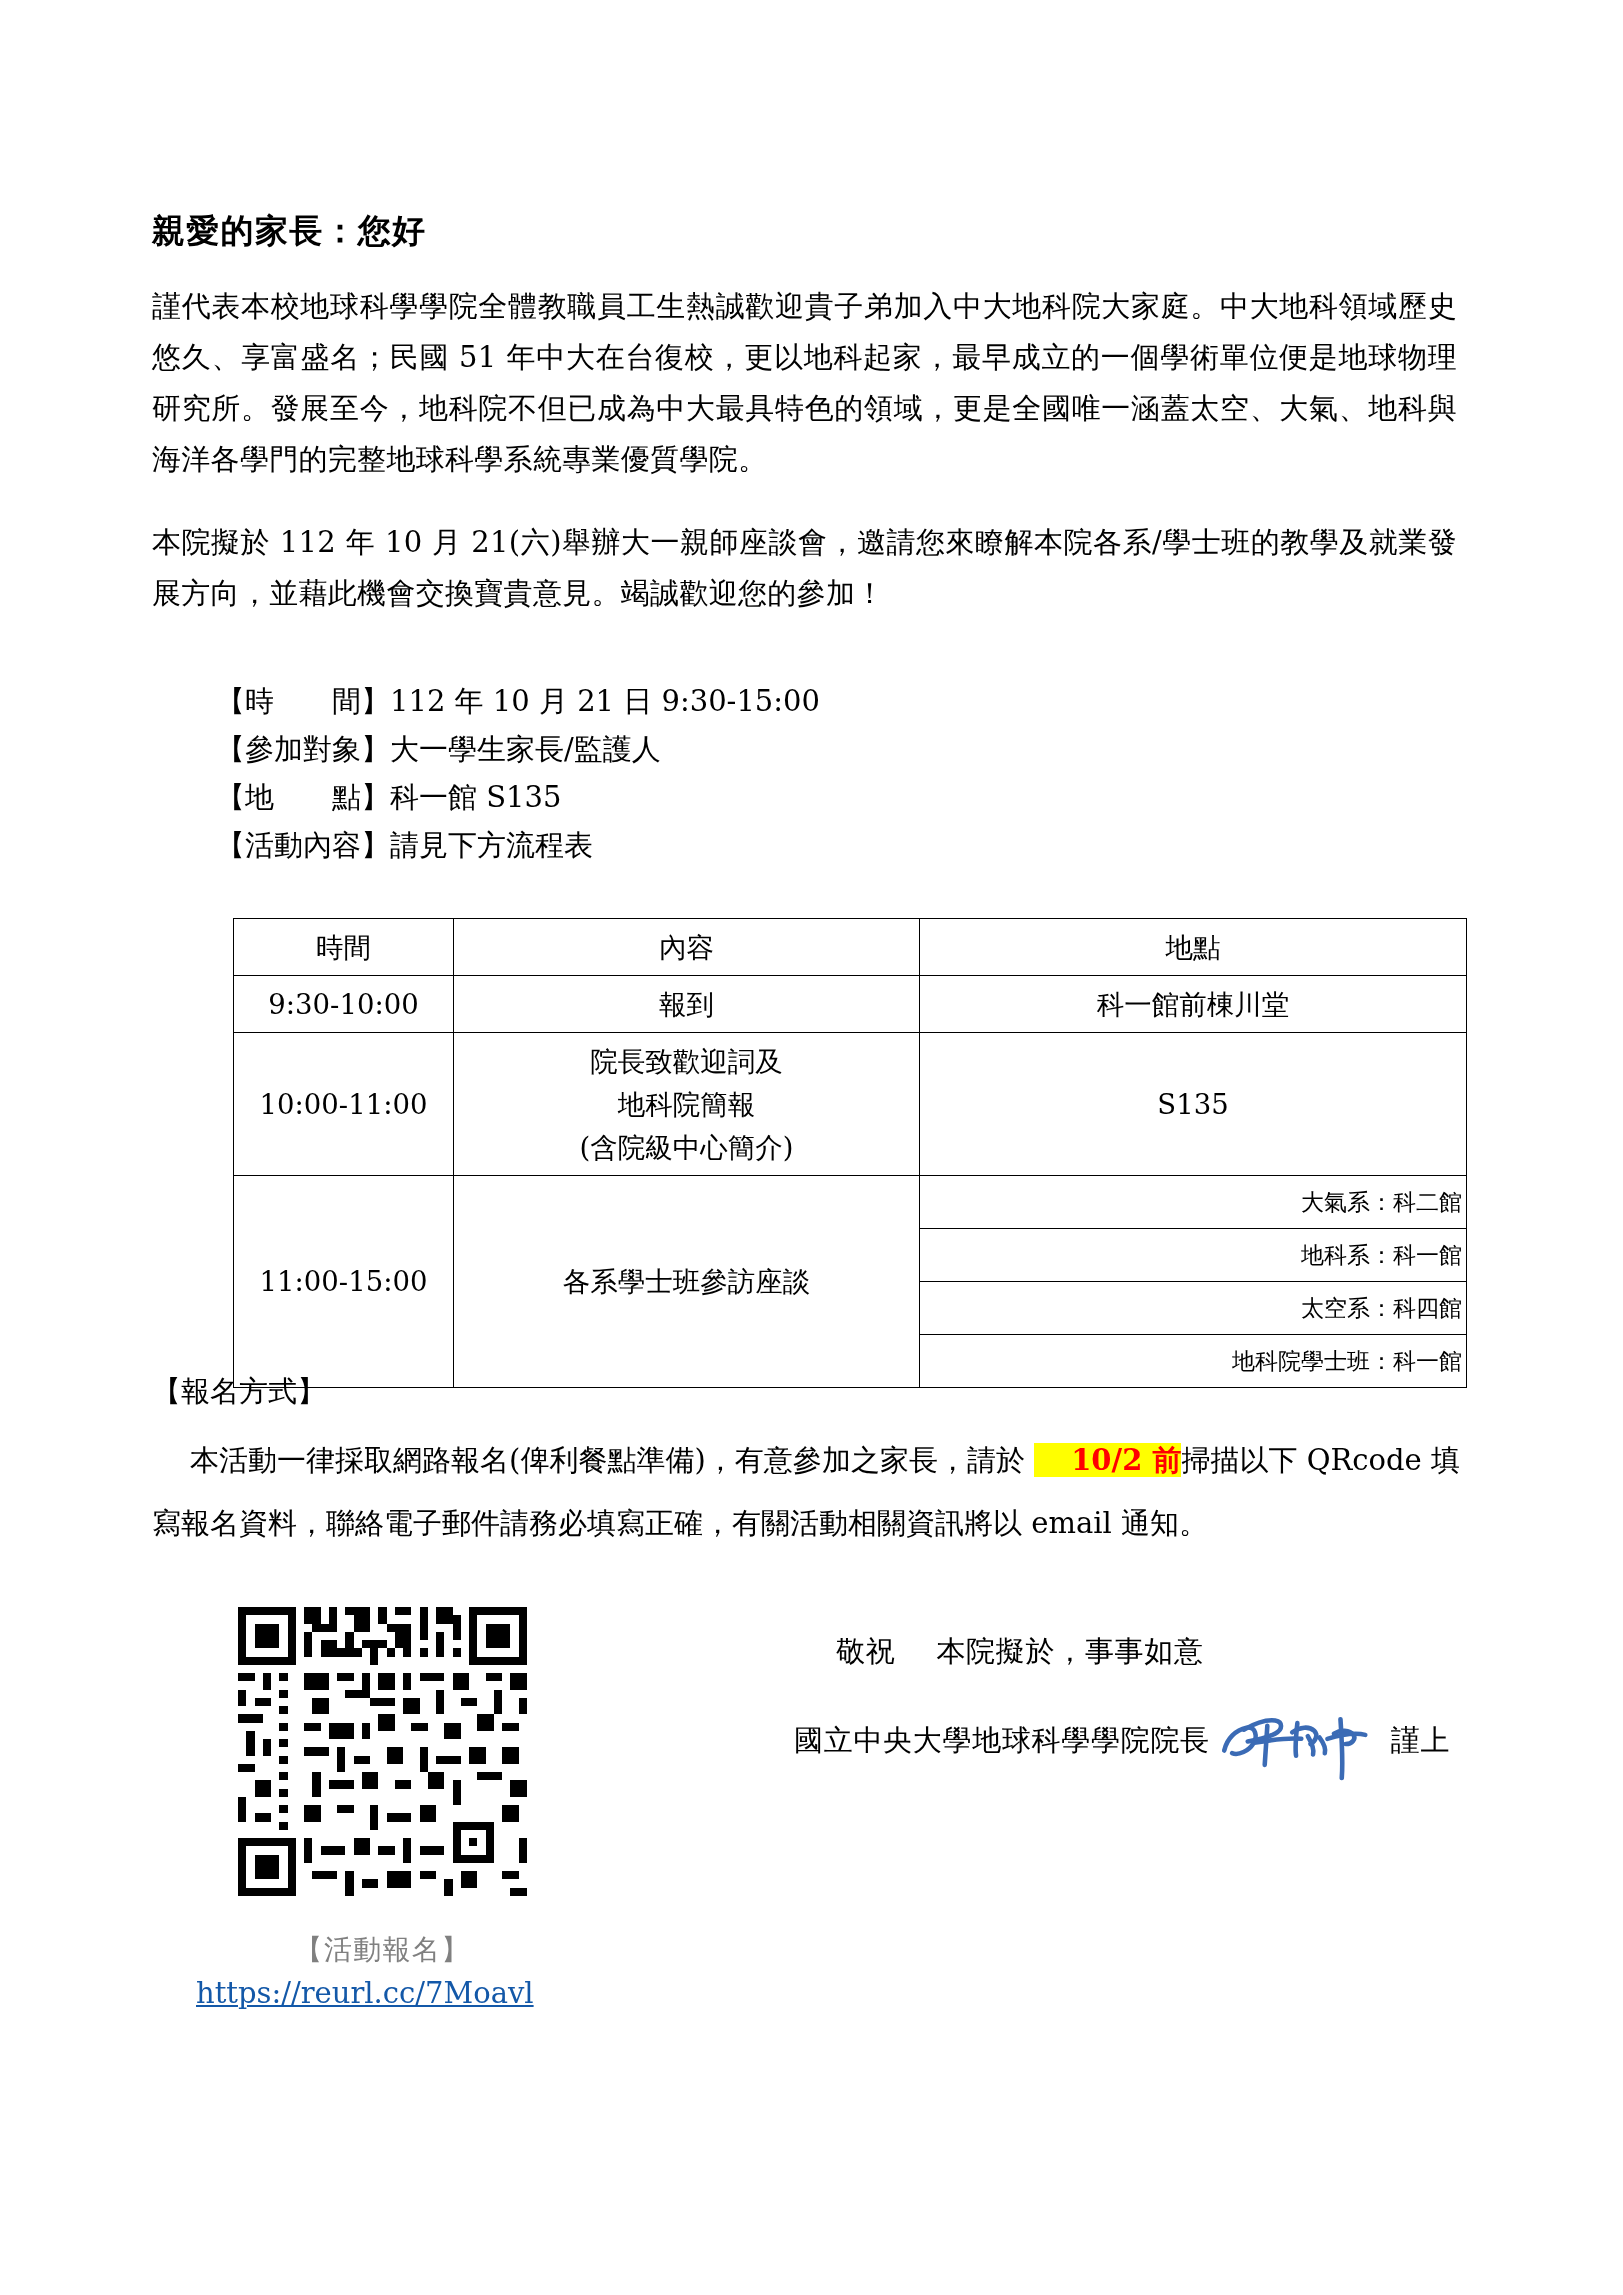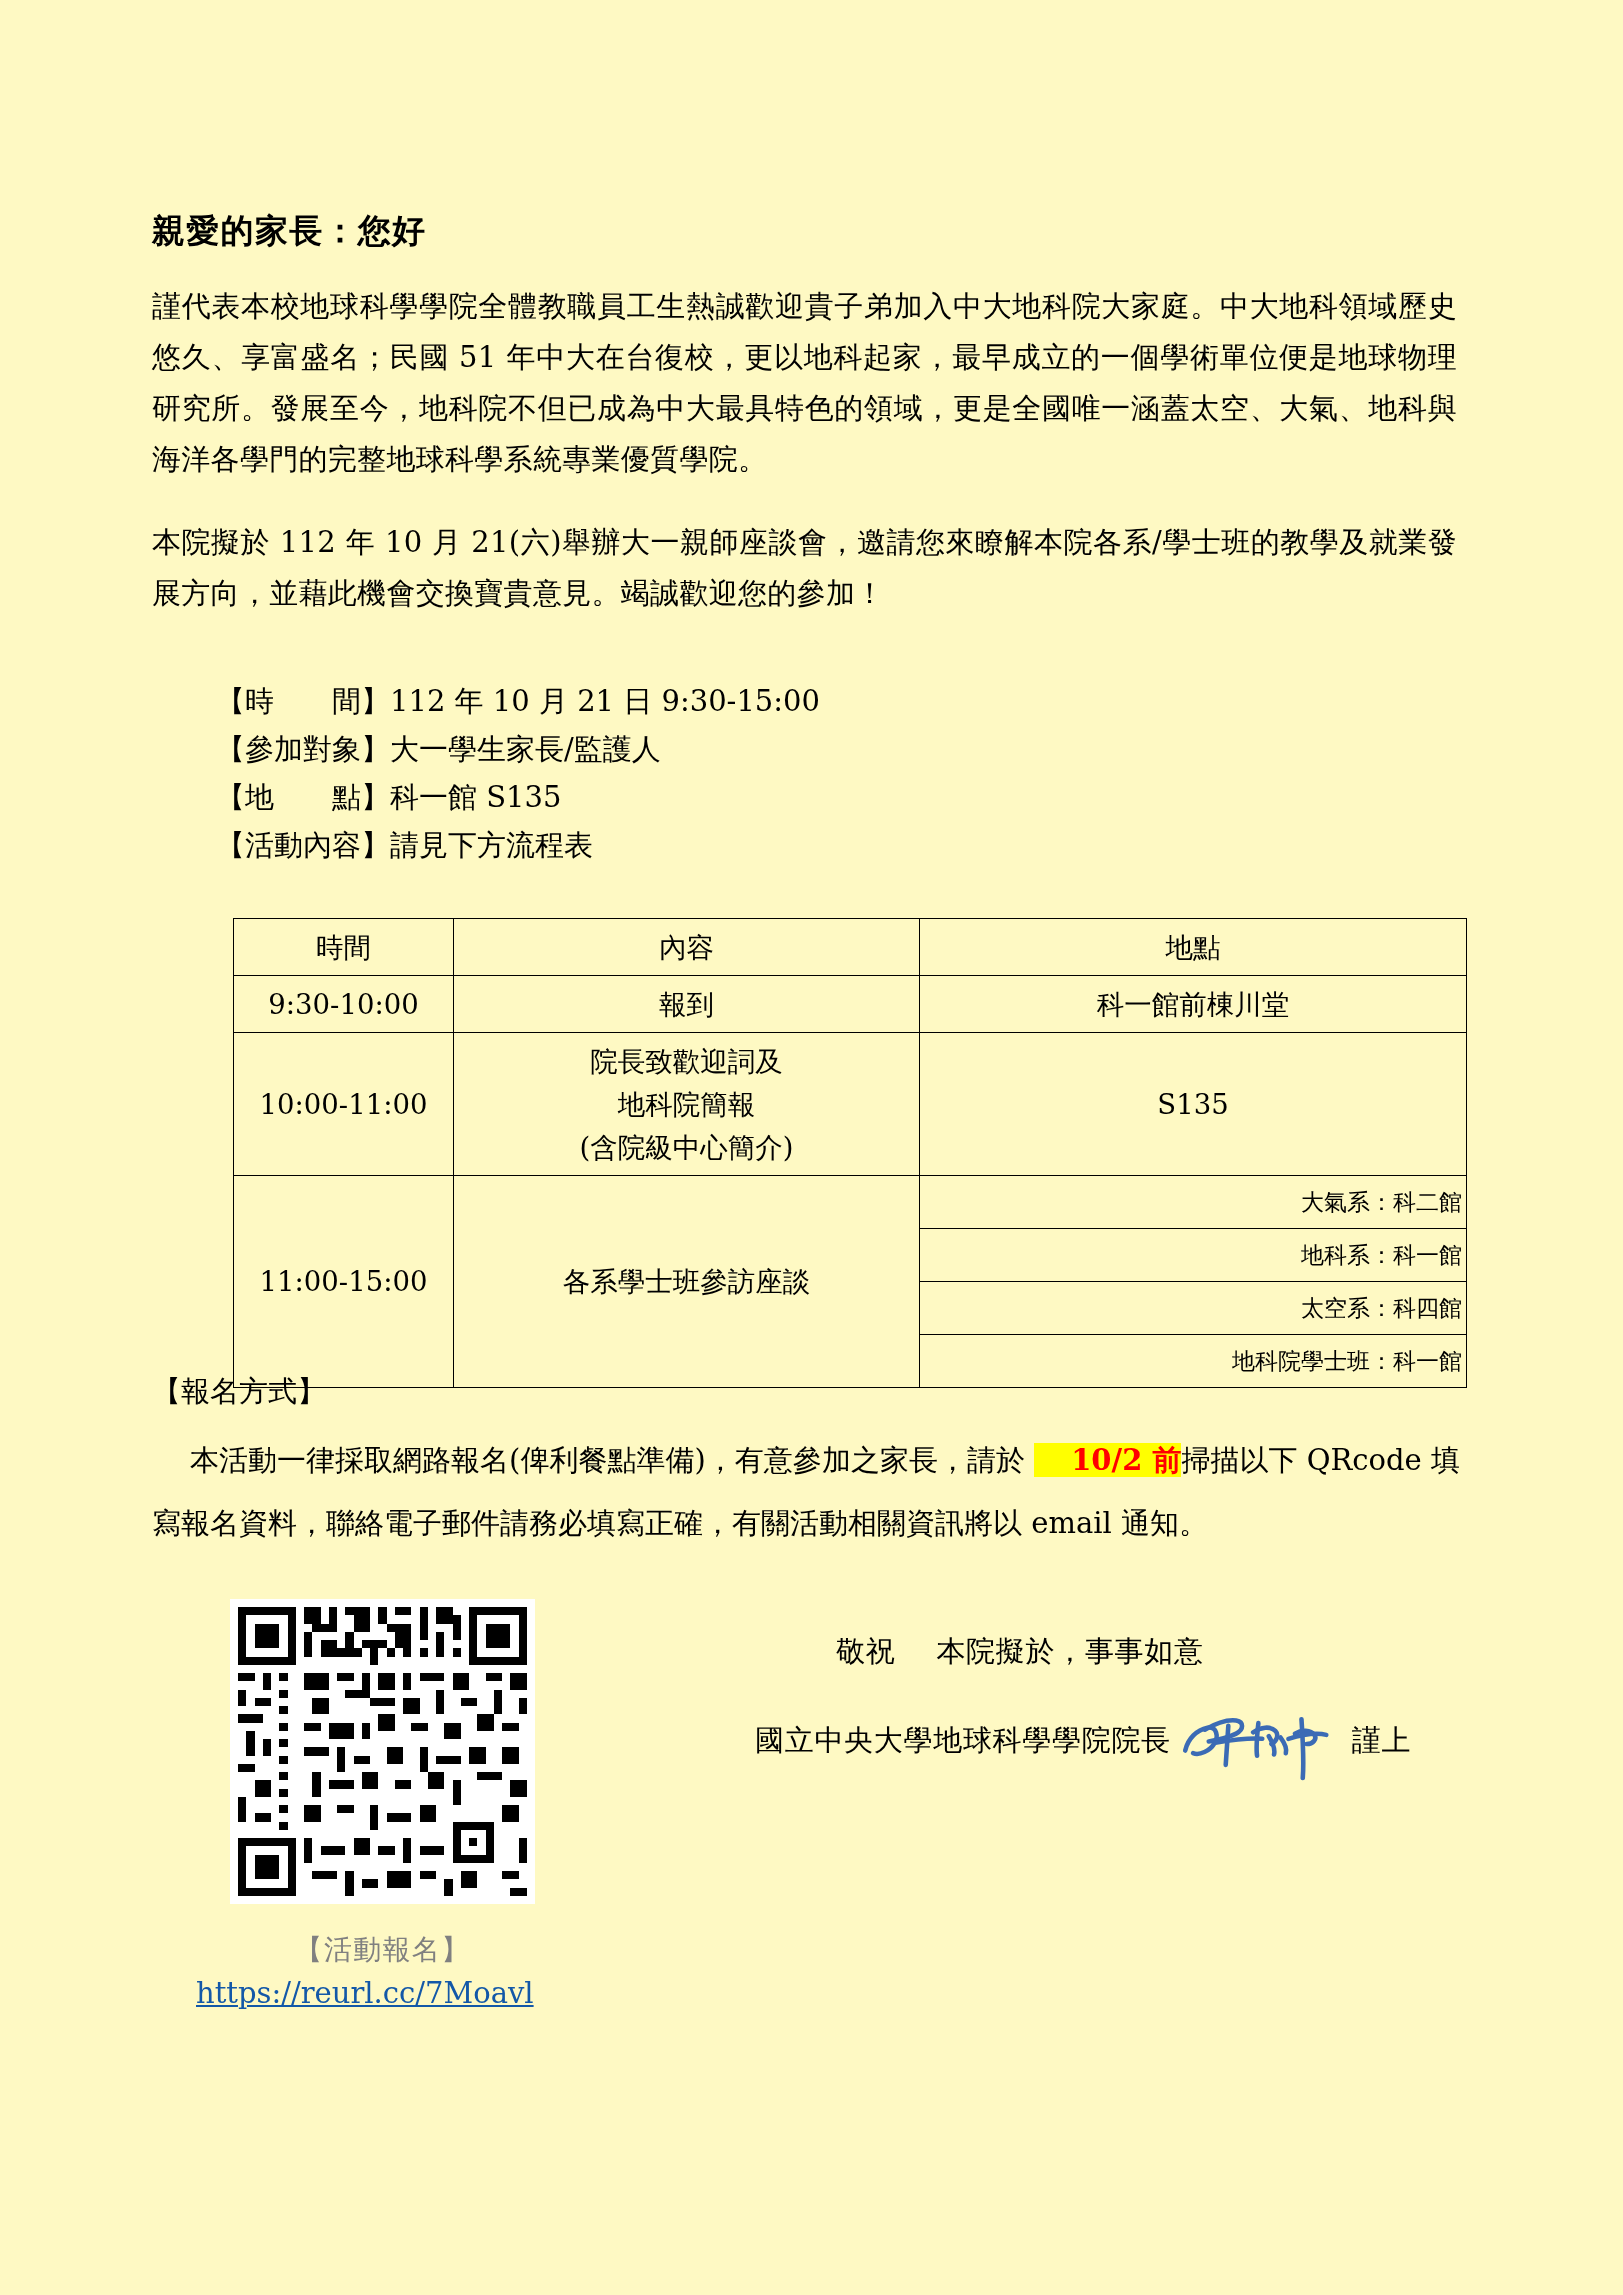--- a/index.html
+++ b/index.html
@@ -4,21 +4,21 @@
 <style>
   html, body {
     margin: 0;
     padding: 0;
     background: #8a8a8a;
   }
   .page {
     position: relative;
     width: 1623px;
     height: 2295px;
-    background: #fef9c3;
+    background: #ffffff;
     margin: 0 auto;
     font-family: "DejaVu Serif", "Liberation Serif", serif;
     color: #000000;
     overflow: hidden;
   }
 
   
   .abs { position: absolute; }
 
   .salutation {
@@ -122,21 +122,21 @@
   
   .closing-wish {
     left: 836px;
     top: 1632px;
     font-size: 29px;
     letter-spacing: 0.7px;
   }
   .gap-wide { display: inline-block; width: 41px; }
 
   .sign-line {
-    left: 755px;
+    left: 794px;
     top: 1720px;
     font-size: 29px;
     letter-spacing: 0.7px;
     display: flex;
     align-items: flex-end;
   }
   .sig-wrap {
     position: relative;
     display: inline-block;
     width: 160px;

